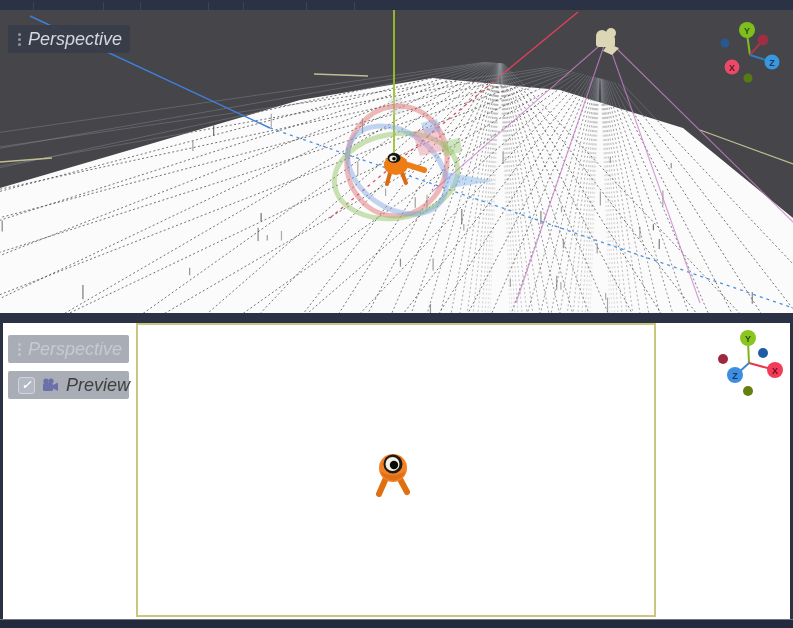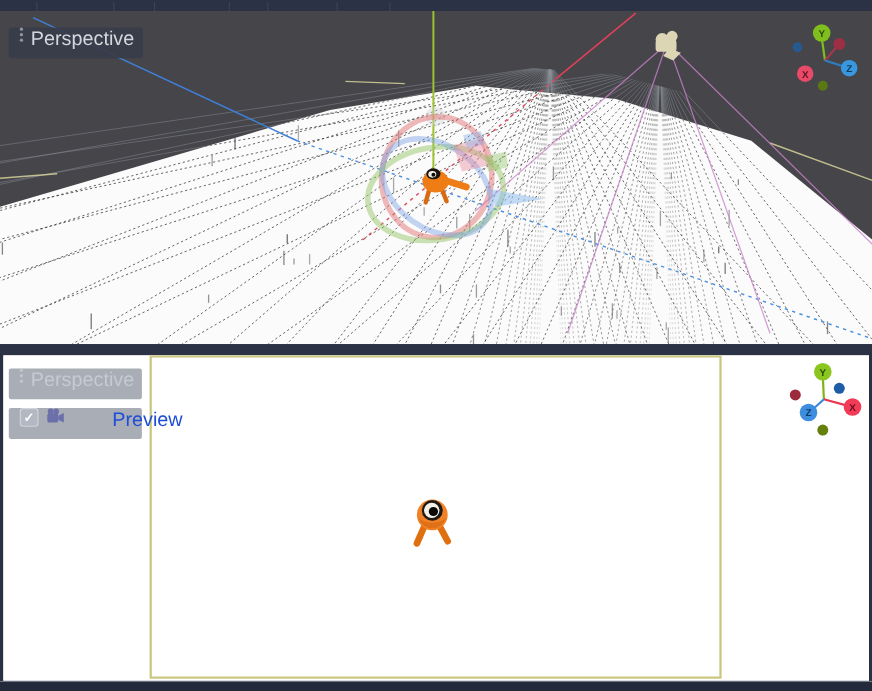--- a/index.html
+++ b/index.html
@@ -12,31 +12,31 @@
   .top-toolbar{position:absolute;left:0;top:0;width:793px;height:10px;background:#2b3245;}
   .top-toolbar .tick{position:absolute;top:2px;width:1px;height:8px;background:#3c4459;}
   .separator-bar{position:absolute;left:0;top:313px;width:793px;height:10px;background:#2b3245;}
   .bottom-bar{position:absolute;left:0;top:619px;width:793px;height:9px;background:#232a3c;border-top:1px solid #6e7585;box-sizing:border-box;}
   
   .viewport-top{position:absolute;left:0;top:10px;width:793px;height:303px;background:#45454a;}
   .viewport-bottom{position:absolute;left:3px;top:323px;width:787px;height:296px;background:#ffffff;}
   svg{display:block;}
   
   .vp-btn{
-    position:absolute;display:flex;gap:7px;
-    height:28px;padding:0 10px;border-radius:2px;box-sizing:border-box;cursor:default;
+    position:absolute;display:flex;align-items:center;gap:7px;
+    height:28px;padding:0 10px;border-radius:2px;box-sizing:border-box;cursor:default;font-style:italic;
   }
   .btn-dark{left:8px;top:15px;background:rgba(56,61,74,0.94);color:#d4d8de;font-size:18px;width:122px;}
   .btn-dark .dot{background:#8f95a1;}
   .btn-light{left:5px;background:rgba(98,105,120,0.55);color:#c6cad2;font-size:18px;width:121px;}
   .btn-light .dot{background:#c2c6ce;}
   .dots{display:flex;flex-direction:column;gap:2px;flex:0 0 auto;}
   .dot{width:3px;height:3px;border-radius:50%;}
   .btn-label{white-space:nowrap;}
-  .preview-label{color:#1d4ed8;margin-left:36px;}
+  .preview-label{color:#404040;}
   .checkbox{
     width:15px;height:15px;border-radius:3px;background:#b3b8c2;border:1px solid #d2d5dc;
     display:flex;align-items:center;justify-content:center;flex:0 0 auto;
     color:#ffffff;font-size:12px;font-weight:bold;line-height:1;
   }
   .cam-icon{flex:0 0 auto;}
 </style>
 </head>
 <body>
 

